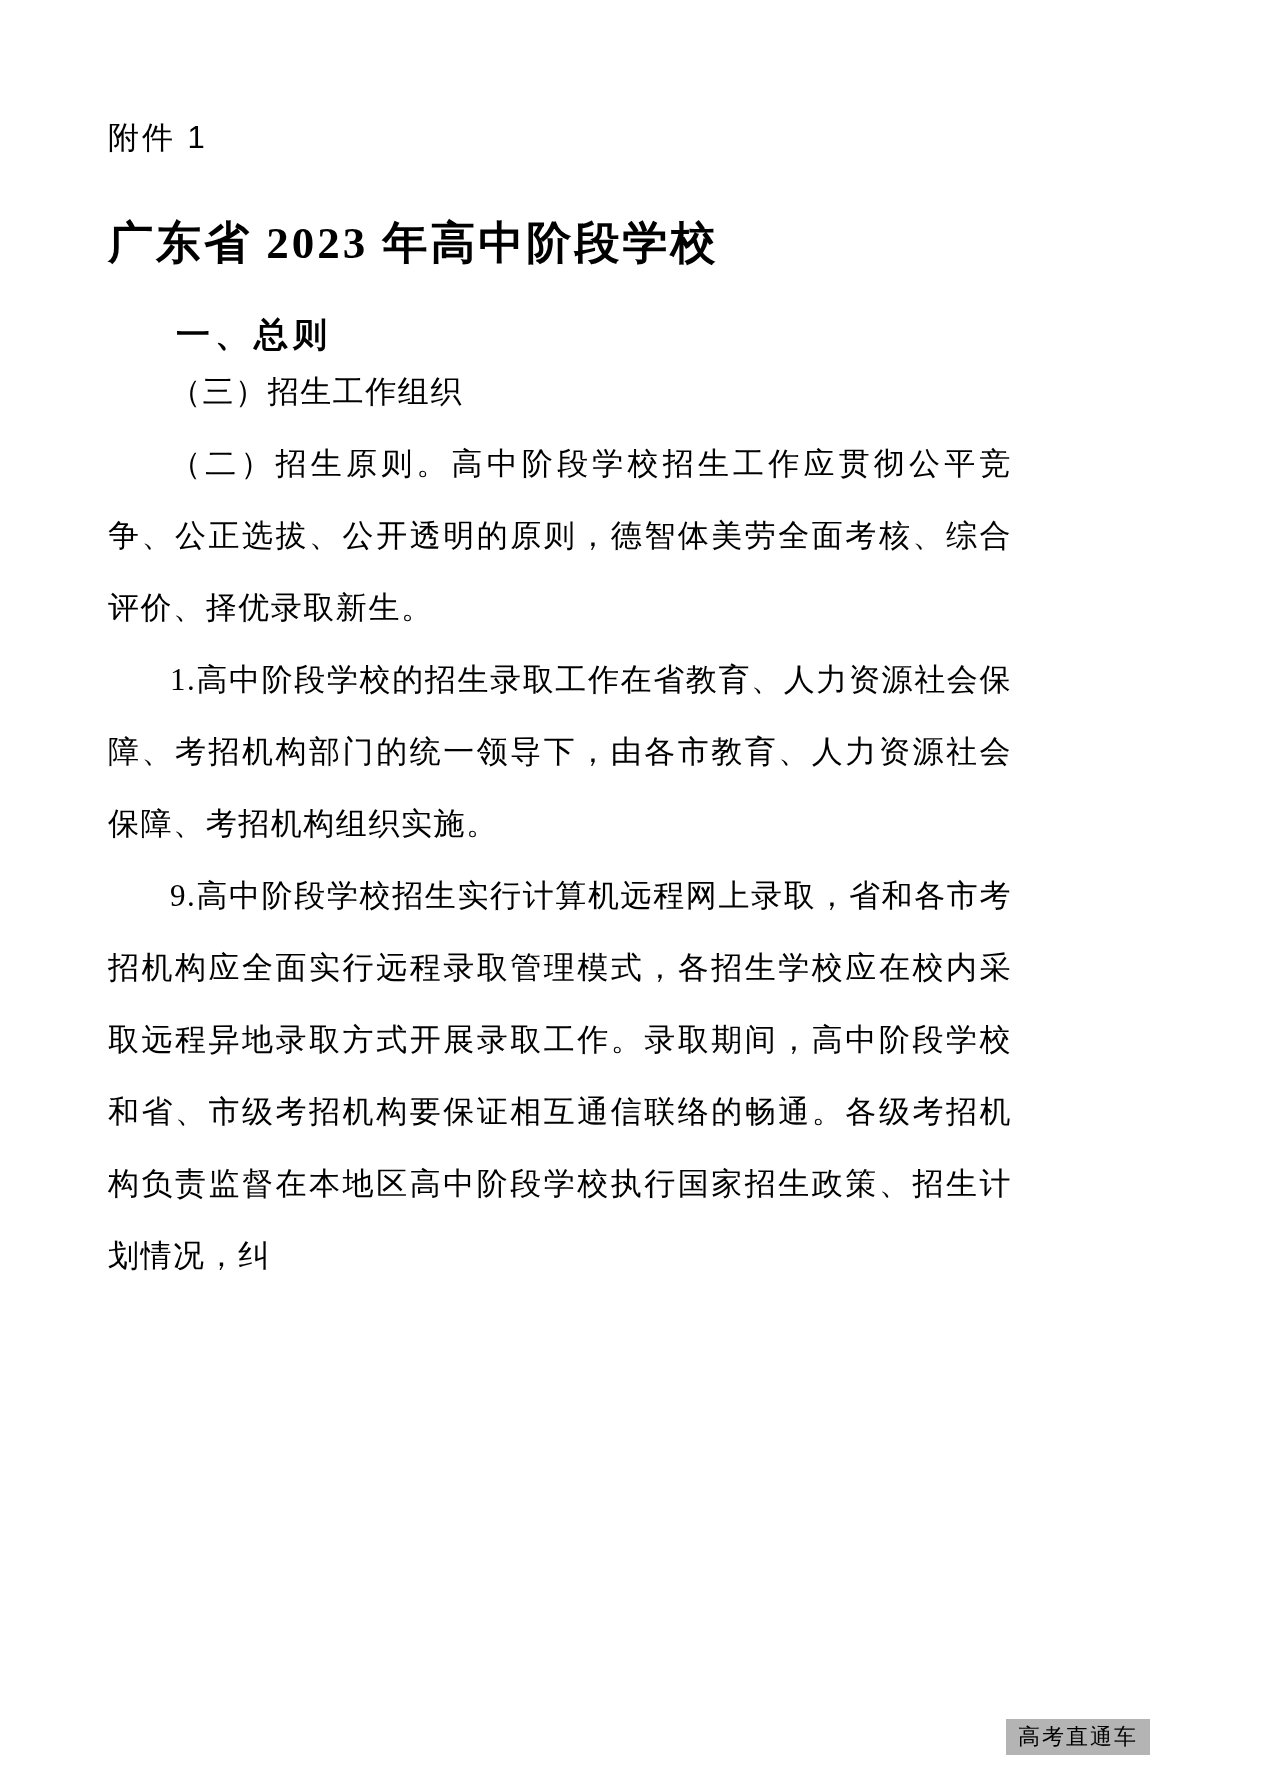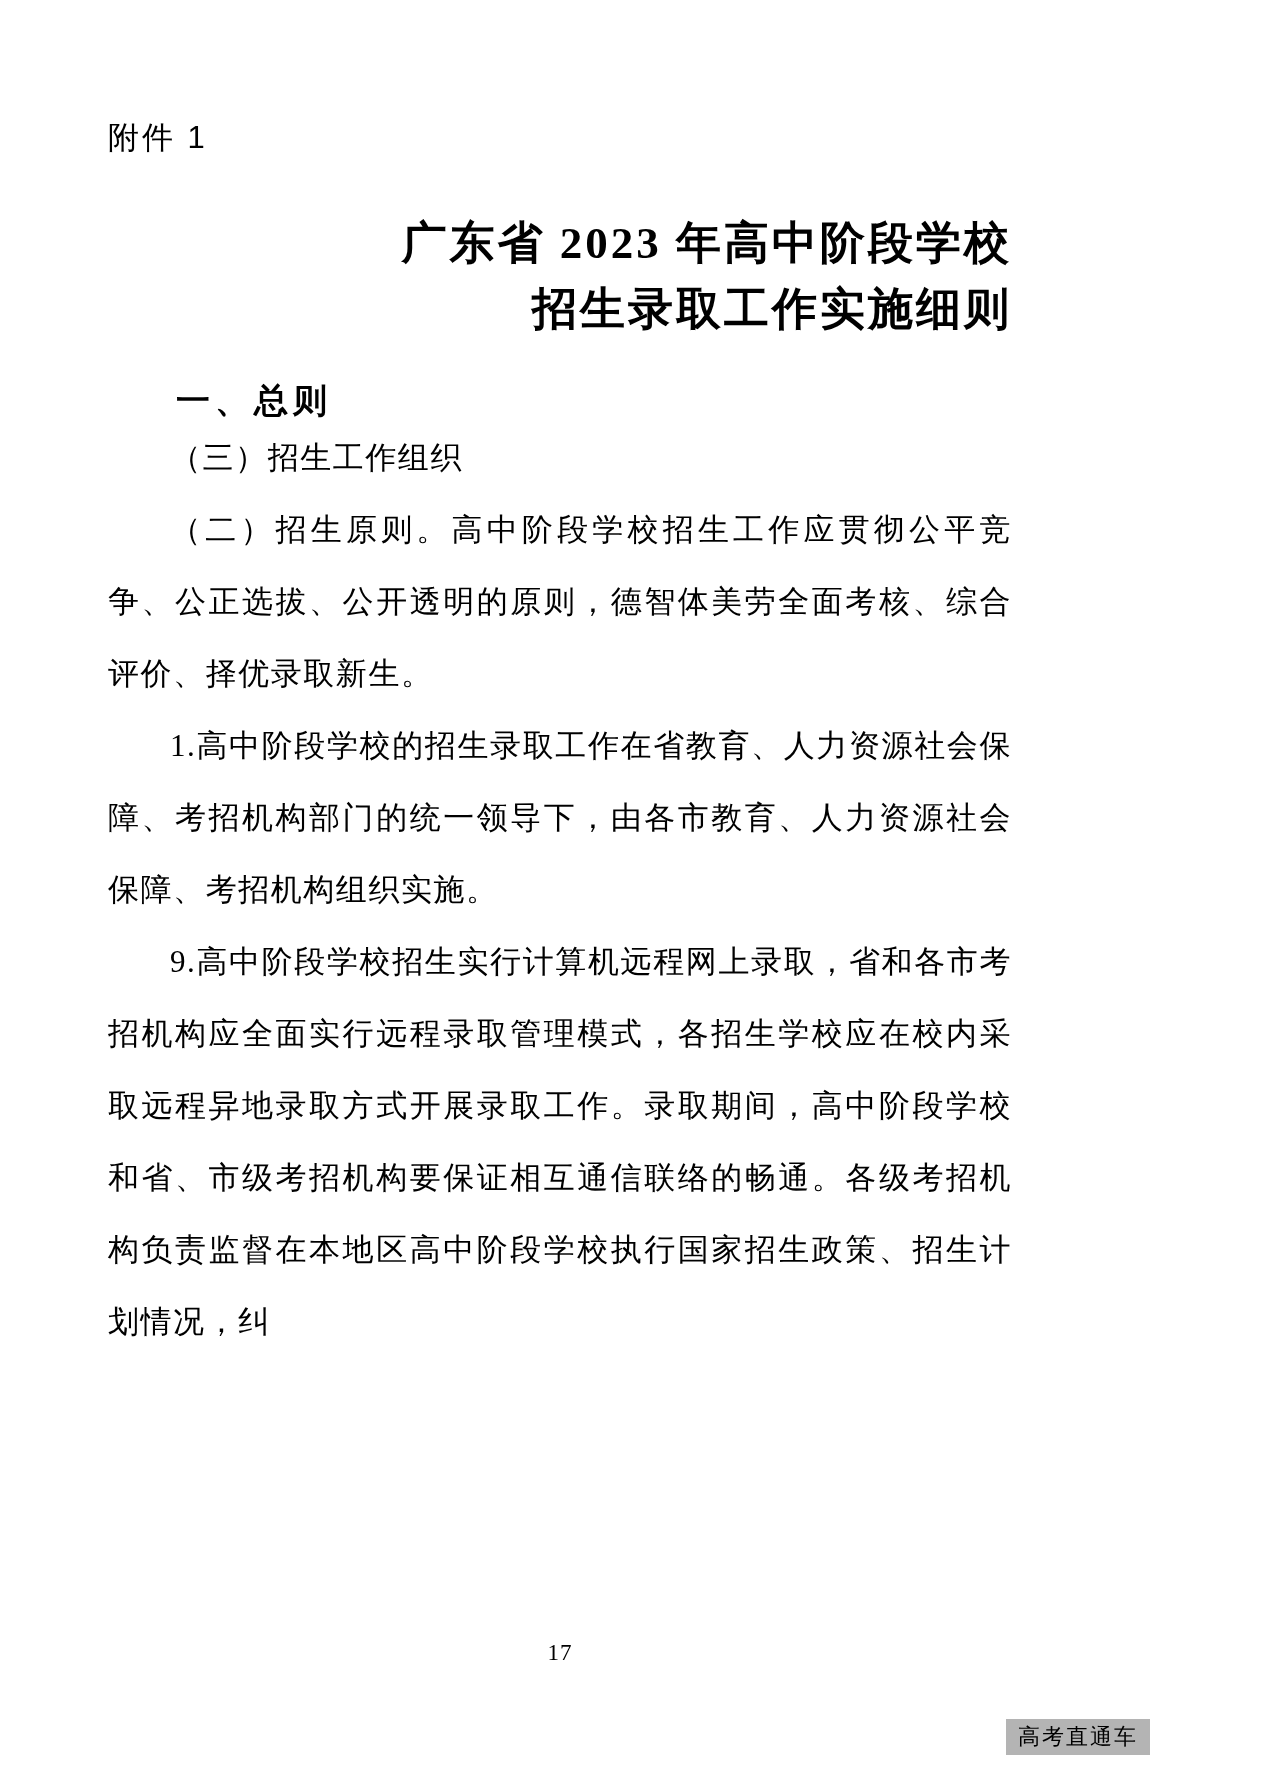--- a/index.html
+++ b/index.html
@@ -20,21 +20,21 @@
   }
   .attachment {
     font-family: "Liberation Sans", sans-serif;
     font-size: 31px;
     line-height: 40px;
     letter-spacing: 3px;
     font-weight: 400;
   }
   .doc-title {
     margin: 52px 0 0 0;
-    text-align: right;
+    text-align: left;
     font-size: 45px;
     line-height: 66px;
     font-weight: 700;
     letter-spacing: 3px;
     font-family: "Liberation Serif", serif;
   }
   .title-line {
     display: block;
   }
   .section-heading {
@@ -87,31 +87,29 @@
 </style>
 </head>
 <body>
 
 <div class="page">
 
   <div class="attachment">附件 1</div>
 
   <h1 class="doc-title">
     <span class="title-line">广东省 2023 年高中阶段学校</span>
-    <span class="title-line">招生录取工作实施细则</span>
   </h1>
 
   <h2 class="section-heading">一、总则</h2>
 
 
   <p class="body-p">（三）招生工作组织</p>
 
   <p class="body-p">（二）招生原则。高中阶段学校招生工作应贯彻公平竞争、公正选拔、公开透明的原则，德智体美劳全面考核、综合评价、择优录取新生。</p>
 
   <p class="body-p">1.高中阶段学校的招生录取工作在省教育、人力资源社会保障、考招机构部门的统一领导下，由各市教育、人力资源社会保障、考招机构组织实施。</p>
 
   <p class="body-p">9.高中阶段学校招生实行计算机远程网上录取，省和各市考招机构应全面实行远程录取管理模式，各招生学校应在校内采取远程异地录取方式开展录取工作。录取期间，高中阶段学校和省、市级考招机构要保证相互通信联络的畅通。各级考招机构负责监督在本地区高中阶段学校执行国家招生政策、招生计划情况，纠</p>
 
-  <div class="page-number">17</div>
 
   <div class="watermark">高考直通车</div>
 
 </div>
 
 </body></html>

